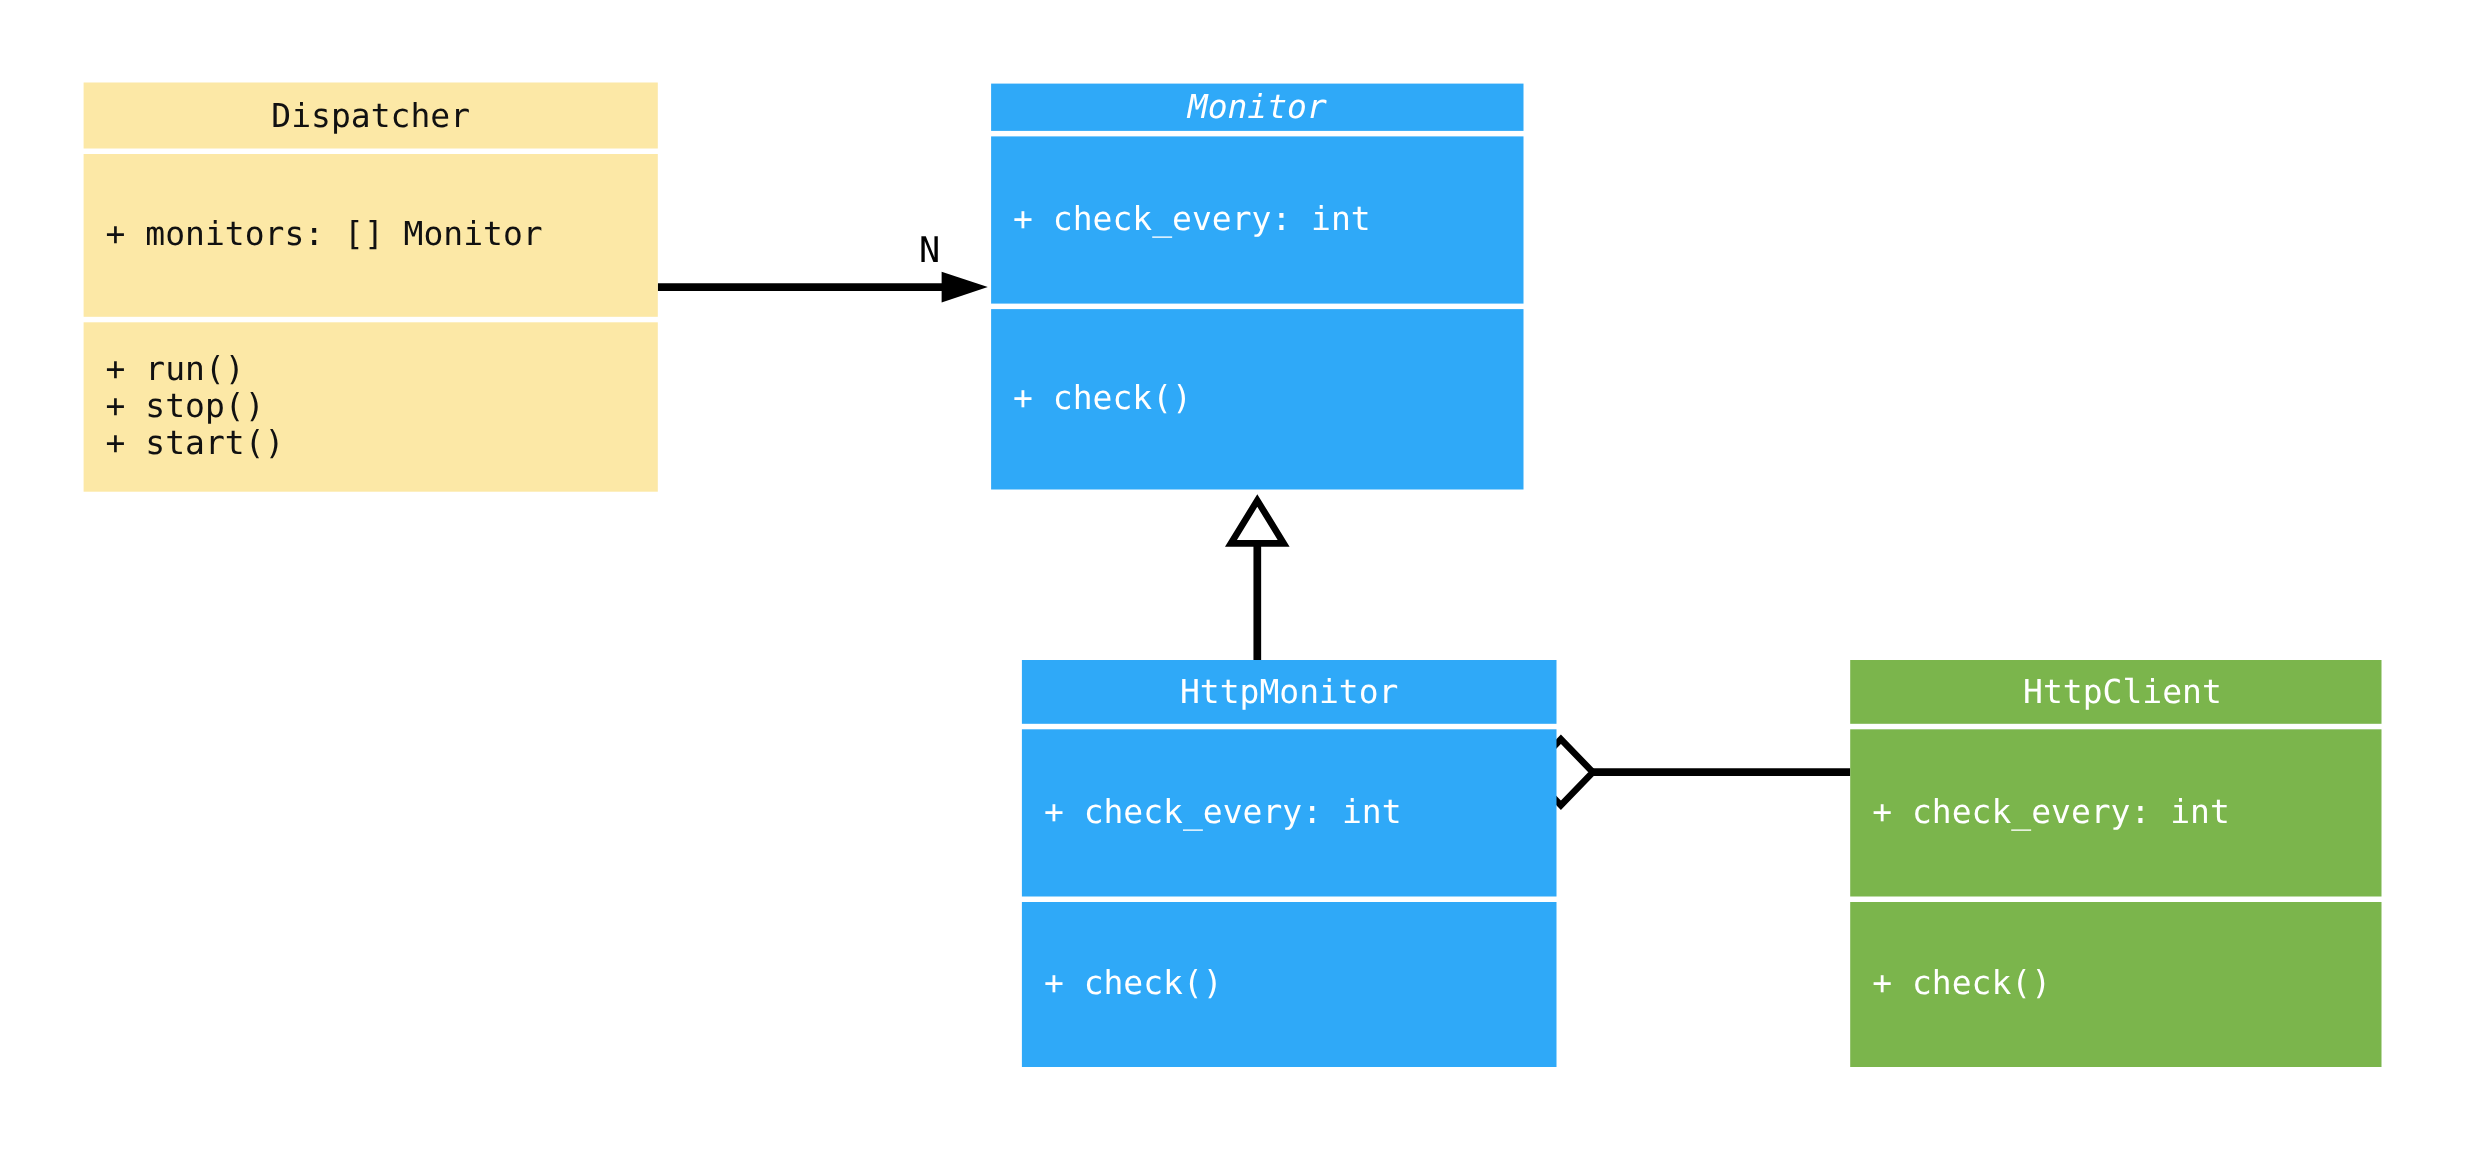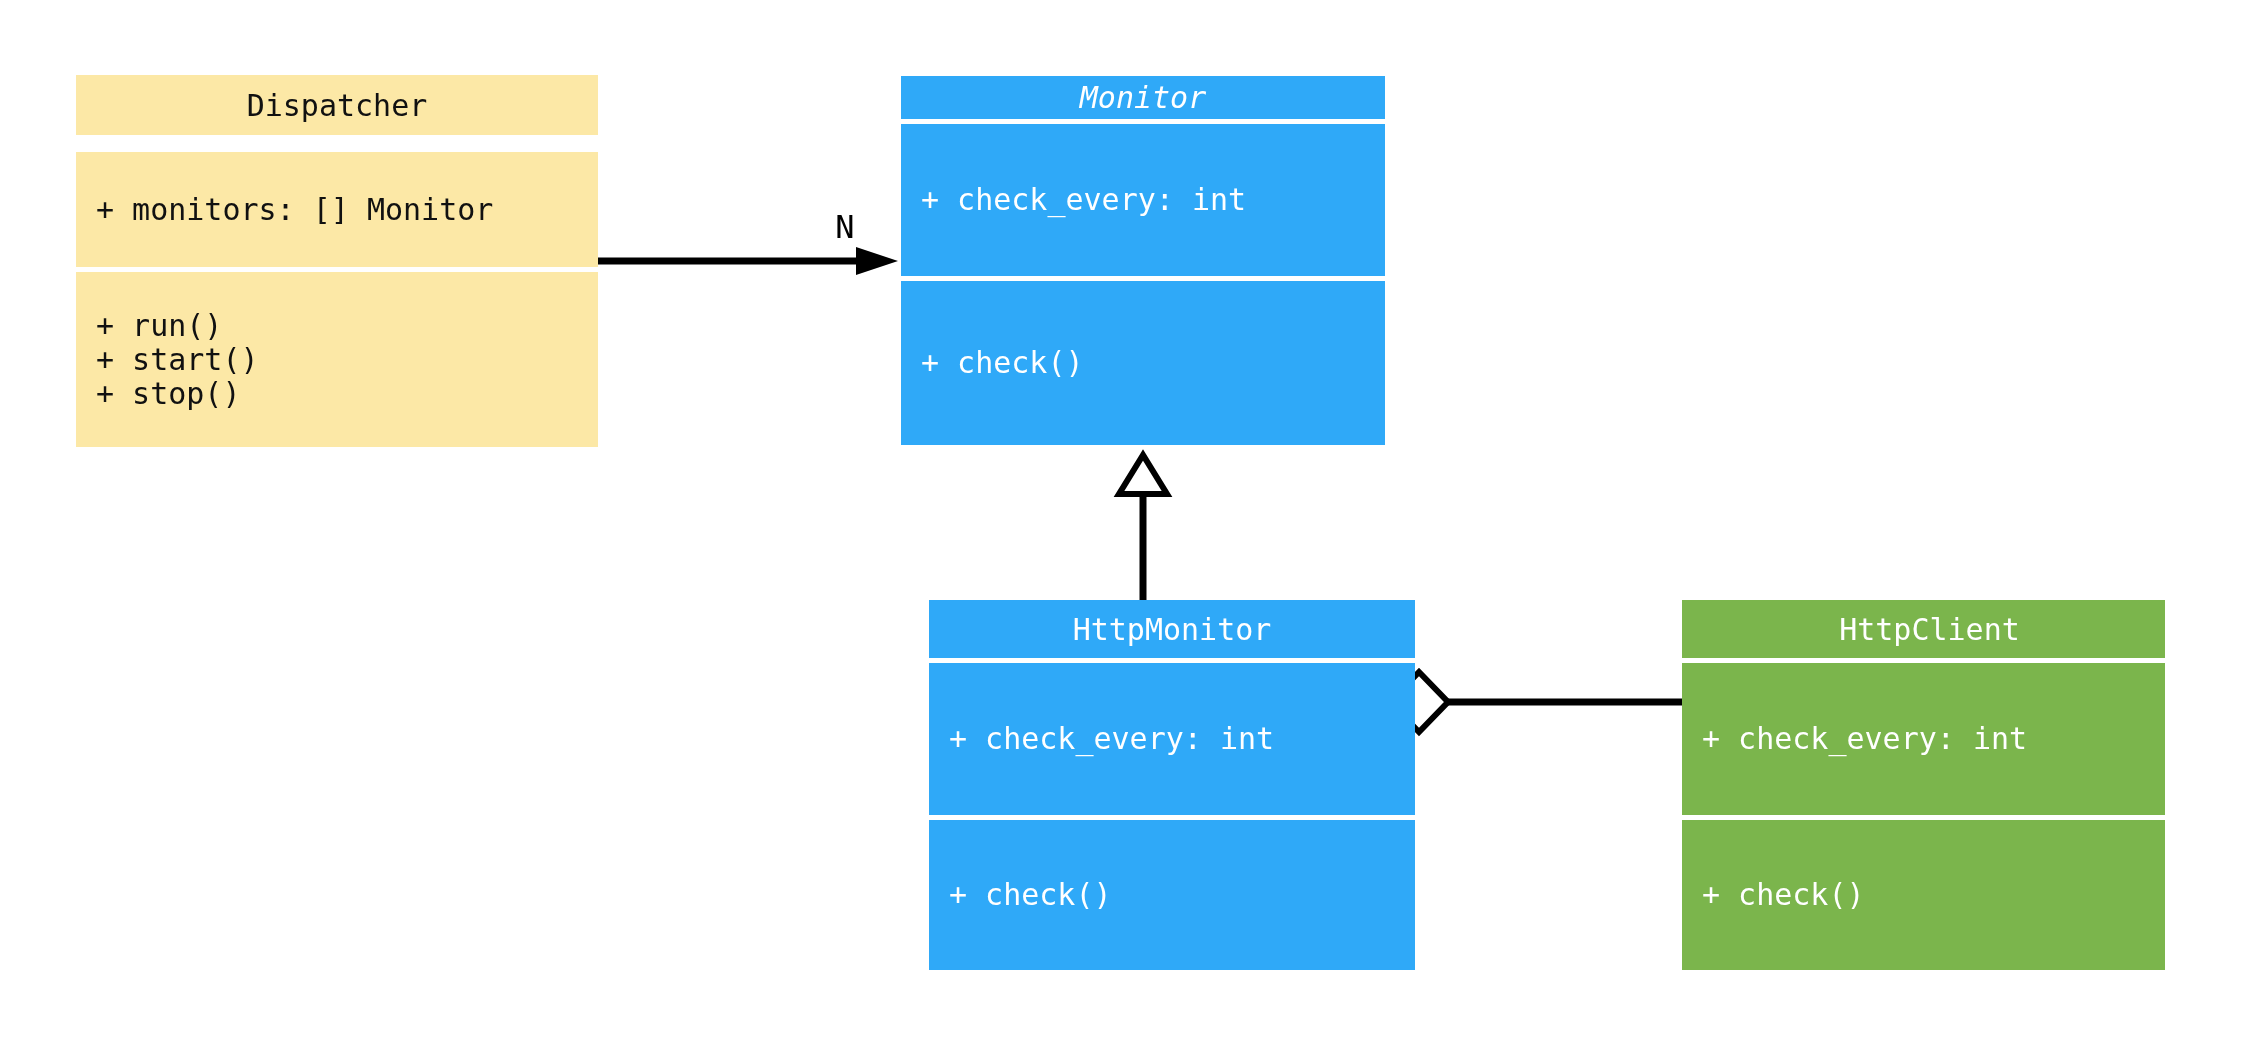--- a/index.html
+++ b/index.html
@@ -49,21 +49,21 @@
   .member-line {
     line-height: 34px;
     white-space: pre;
   }
   .gap { height: 5px; flex: 0 0 5px; }
 
   
   .box-dispatcher { left: 76px; top: 75px; width: 522px; height: 372px; }
   .box-dispatcher .sec { background: #FCE8A6; color: #111111; }
   .box-dispatcher .sec.title   { height: 60px; }
-  .box-dispatcher .sec.attrs   { height: 115px; margin-top: 12px; }
+  .box-dispatcher .sec.attrs   { height: 148px; }
   .box-dispatcher .sec.methods { flex: 1; }
 
   
   .box-monitor { left: 901px; top: 76px; width: 484px; height: 369px; }
   .box-monitor .sec { background: #2FA9F8; }
   .box-monitor .sec.title   { height: 43px; font-style: italic; }
   .box-monitor .sec.attrs   { height: 152px; }
   .box-monitor .sec.methods { flex: 1; }
 
   
@@ -111,22 +111,22 @@
 
   <div class="class-box box-dispatcher">
     <div class="sec title">Dispatcher</div>
     <div class="gap"></div>
     <div class="sec members attrs">
       <div class="member-line">+ monitors: [] Monitor</div>
     </div>
     <div class="gap"></div>
     <div class="sec members methods">
       <div class="member-line">+ run()</div>
+      <div class="member-line">+ stop()</div>
       <div class="member-line">+ start()</div>
-      <div class="member-line">+ stop()</div>
     </div>
   </div>
 
   <div class="class-box box-monitor">
     <div class="sec title">Monitor</div>
     <div class="gap"></div>
     <div class="sec members attrs">
       <div class="member-line">+ check_every: int</div>
     </div>
     <div class="gap"></div>

